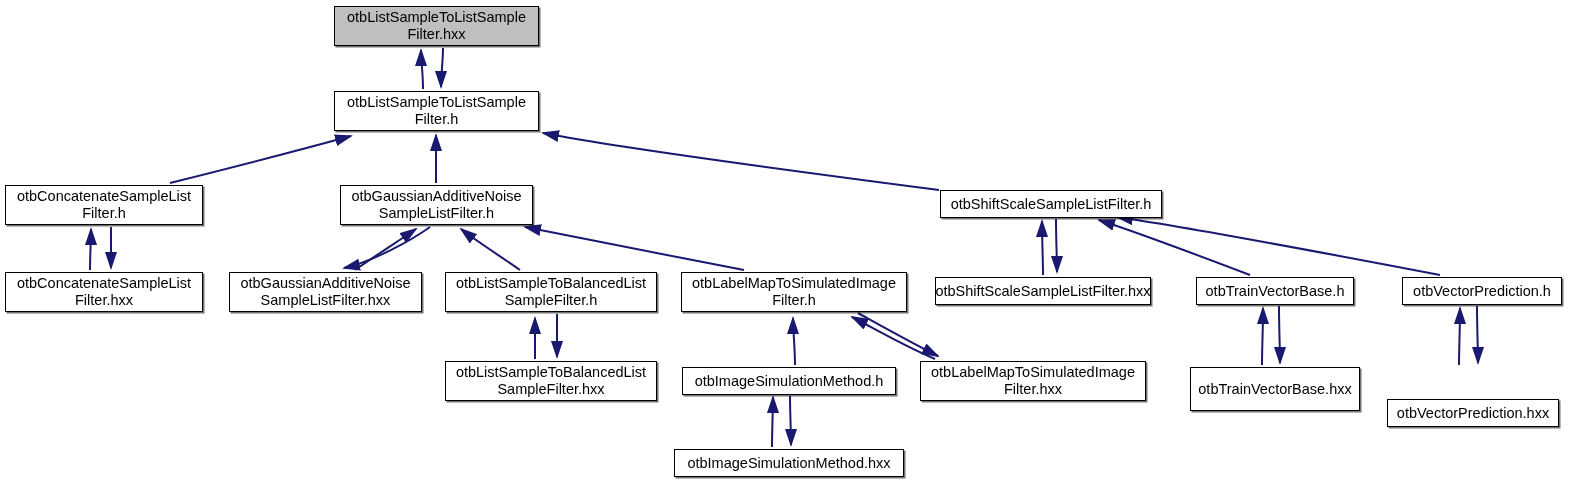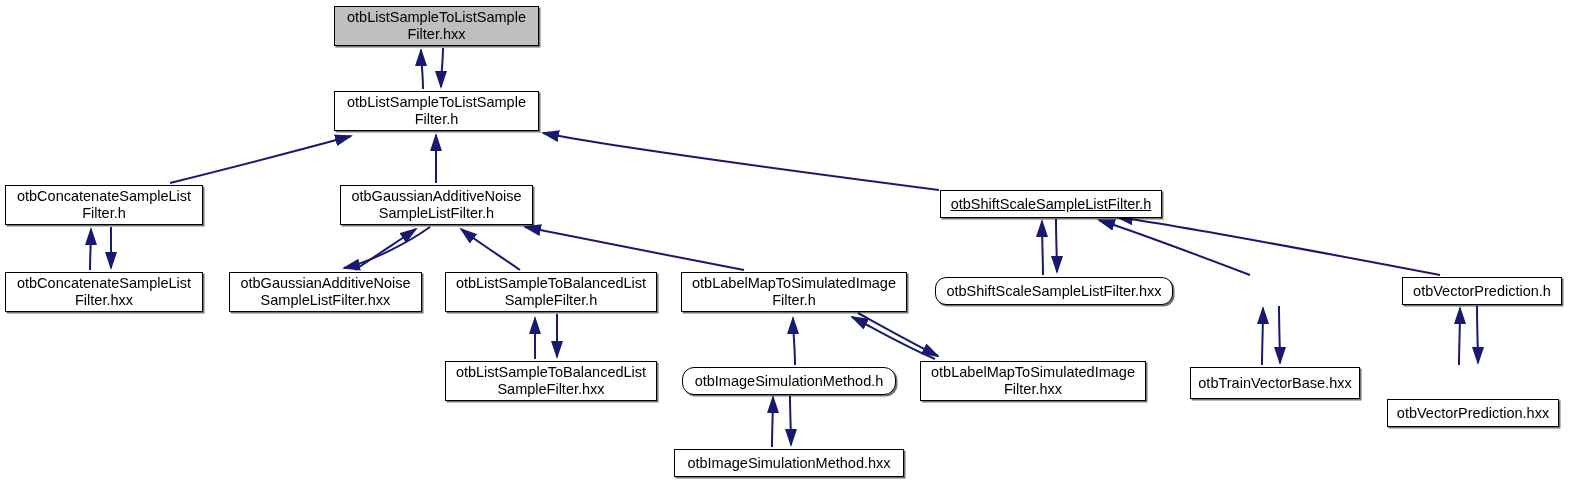--- a/index.html
+++ b/index.html
@@ -104,48 +104,49 @@
 
   <div class="node" style="left:334px; top:91px; width:205px; height:40px;">otbListSampleToListSample
 Filter.h</div>
 
   <div class="node" style="left:5px; top:185px; width:198px; height:40px;">otbConcatenateSampleList
 Filter.h</div>
 
   <div class="node" style="left:340px; top:185px; width:193px; height:40px;">otbGaussianAdditiveNoise
 SampleListFilter.h</div>
 
-  <div class="node" style="left:940px; top:190px; width:222px; height:28px;text-decoration:underline;">otbShiftScaleSampleListFilter.h</div>
+  <div class="node" style="left:940px; top:190px; width:222px; height:28px;">otbShiftScaleSampleListFilter.h</div>
 
   <div class="node" style="left:5px; top:272px; width:198px; height:40px;">otbConcatenateSampleList
 Filter.hxx</div>
 
   <div class="node" style="left:229px; top:272px; width:193px; height:40px;">otbGaussianAdditiveNoise
 SampleListFilter.hxx</div>
 
   <div class="node" style="left:445px; top:272px; width:212px; height:40px;">otbListSampleToBalancedList
 SampleFilter.h</div>
 
   <div class="node" style="left:681px; top:272px; width:226px; height:40px;">otbLabelMapToSimulatedImage
 Filter.h</div>
 
-  <div class="node" style="left:935px; top:277px; width:238px; height:28px;border-radius:11px;">otbShiftScaleSampleListFilter.hxx</div>
+  <div class="node" style="left:935px; top:277px; width:216px; height:28px;">otbShiftScaleSampleListFilter.hxx</div>
 
+  <div class="node" style="left:1196px; top:277px; width:158px; height:28px;">otbTrainVectorBase.h</div>
 
   <div class="node" style="left:1394px; top:277px; width:160px; height:28px;margin-left:8px;">otbVectorPrediction.h</div>
 
   <div class="node" style="left:445px; top:361px; width:212px; height:40px;">otbListSampleToBalancedList
 SampleFilter.hxx</div>
 
-  <div class="node" style="left:682px; top:367px; width:214px; height:28px;border-radius:12px;">otbImageSimulationMethod.h</div>
+  <div class="node" style="left:682px; top:367px; width:214px; height:28px;">otbImageSimulationMethod.h</div>
 
   <div class="node" style="left:920px; top:361px; width:226px; height:40px;">otbLabelMapToSimulatedImage
 Filter.hxx</div>
 
-  <div class="node" style="left:1190px; top:367px; width:170px; height:32px;">otbTrainVectorBase.hxx</div>
+  <div class="node" style="left:1190px; top:367px; width:170px; height:44px;">otbTrainVectorBase.hxx</div>
 
   <div class="node" style="left:1387px; top:367px; width:172px; height:28px;margin-top:32px;">otbVectorPrediction.hxx</div>
 
   <div class="node" style="left:674px; top:449px; width:230px; height:28px;text-align:center;">otbImageSimulationMethod.hxx</div>
 
   <svg id="edge-layer-2" style="position:absolute;left:0;top:0;width:1570px;height:484px;pointer-events:none;z-index:1;" viewBox="0 0 1570 484" xmlns="http://www.w3.org/2000/svg">
     <g stroke="#191970" stroke-width="2" fill="none" marker-end="url(#arrowhead)">
       <path d="M772,447 C772,430 773,410 773,397"></path>
       <path d="M790,396 C790,412 791,430 791,445"></path>
     </g>

